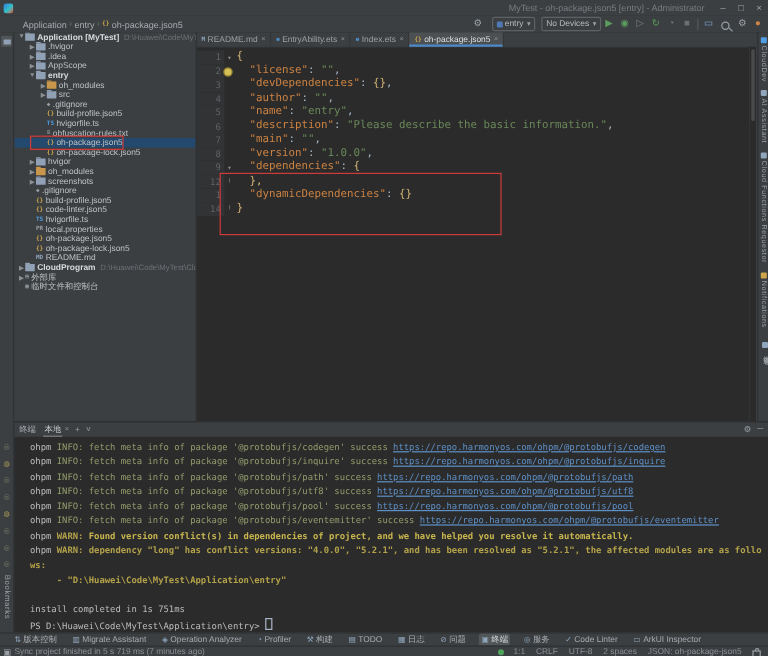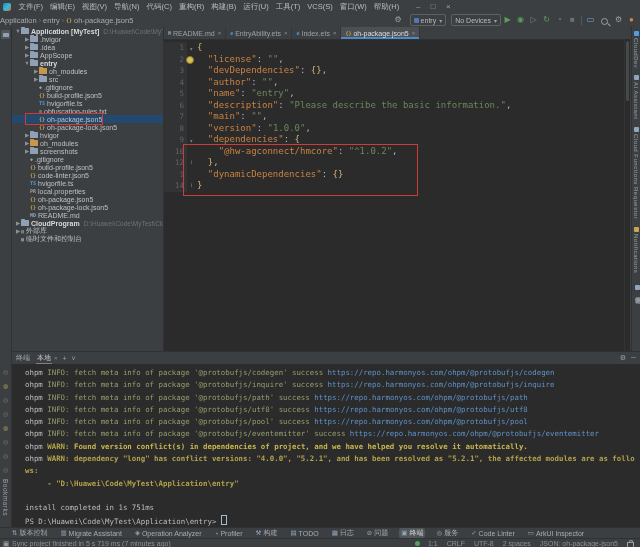--- a/index.html
+++ b/index.html
@@ -85,21 +85,21 @@
   
   #terminal{left:12px;top:351px;width:628px;height:176px;background:#2b2b2b;border-top:1px solid #2f3133;}
   #term-header{height:12px;background:#3c3f41;display:flex;align-items:center;padding:0 4px;font-size:7px;color:#a7abb0;}
   #term-tab{margin-left:6px;color:#c8cbce;border-bottom:1px solid #7d8084;padding:0 1px;}
   #term-tab-close{color:#8b9095;margin-left:2px;font-size:6px;}
   .thicon{margin-left:5px;color:#9aa0a6;}
   #term-header .right{margin-left:auto;display:flex;}
   #term-body{padding:3px 2px 0 13px;font-family:"DejaVu Sans Mono",monospace;font-size:7.4px;line-height:12.3px;
              white-space:pre-wrap;word-break:break-all;}
   .tg{color:#bcbcbc;} .ti{color:#939e6d;}
-  .tl{color:#5f91c8;}
+  .tl{color:#5f91c8;text-decoration:underline;}
   .tw{color:#b3a24a;font-weight:bold;} .twb{color:#c9b74e;font-weight:bold;}
   .cur{display:inline-block;width:4.5px;height:8px;border:1px solid #a9b7c6;vertical-align:-1px;}
 
   
   #bottom-bar{left:0;top:527px;width:640px;height:11px;background:#3c3f41;border-top:1px solid #2f3133;display:flex;align-items:center;padding-left:10px;box-sizing:border-box;}
   .bwin{display:flex;align-items:center;margin-right:9px;font-size:7px;color:#a7abb0;white-space:nowrap;padding:0 2px;height:10px;}
   .bwin.active{background:#515658;border-radius:2px;color:#d5d8da;}
   .bwin .bicon{margin-right:2px;font-size:6.5px;color:#8fa6bd;}
 
   
@@ -111,43 +111,30 @@
   .ic-lock{position:relative;width:5px;height:4px;border:1px solid #9aa0a6;margin:2px 6px 0 0;}
   .ic-lock::before{content:"";position:absolute;left:.5px;top:-3px;width:2.5px;height:2.5px;border:1px solid #9aa0a6;border-bottom:none;border-radius:2px 2px 0 0;}
 </style>
 </head>
 <body>
 
 <div id="app">
 
   <div id="titlebar" class="abs">
     <div id="logo"></div>
-    <div id="menubar" class="row">
-        <span class="menu-item">文件(F)</span>
-        <span class="menu-item">编辑(E)</span>
-        <span class="menu-item">视图(V)</span>
-        <span class="menu-item">导航(N)</span>
-        <span class="menu-item">代码(C)</span>
-        <span class="menu-item">重构(R)</span>
-        <span class="menu-item">构建(B)</span>
-        <span class="menu-item">运行(U)</span>
-        <span class="menu-item">工具(T)</span>
-        <span class="menu-item">VCS(S)</span>
-        <span class="menu-item">窗口(W)</span>
-        <span class="menu-item">帮助(H)</span>
-      </div>
+    <div id="win-title">MyTest - oh-package.json5 [entry] - Administrator</div>
     <div id="win-buttons" class="row" style="margin-left:8px;">
         <span class="winbtn">–</span>
         <span class="winbtn">□</span>
         <span class="winbtn">×</span>
       </div>
   </div>
 
   <div id="toolbar" class="abs">
-    <div id="breadcrumbs" class="row" style="padding-left:0;">
+    <div id="breadcrumbs" class="row" style="padding-left:19px;">
         <span class="crumb">Application</span>
         <span class="crumb-sep">›</span>
         <span class="crumb">entry</span>
         <span class="crumb-sep">›</span>
         <span class="ficon fi-json" style="margin-right: 2px;">{}</span>
         <span class="crumb">oh-package.json5</span>
       </div>
     <div style="margin-left:auto;" class="row">
       <span class="tbicon" style="color:#9aa0a6;">⚙</span>
       <div class="combo">
@@ -358,21 +345,20 @@
       <div id="code-annotation"></div>
     <div class="cline"><span class="gut">1<span class="foldm">▾</span></span><span class="ctext"><span class="br">{</span></span></div>
         <div class="cline"><span class="gut">2<span class="bulb"></span></span><span class="ctext"><span class="p">  </span><span class="k">"license"</span><span class="p">: </span><span class="s">""</span><span class="p">,</span></span></div>
         <div class="cline"><span class="gut">3</span><span class="ctext"><span class="p">  </span><span class="k">"devDependencies"</span><span class="p">: </span><span class="br">{}</span><span class="p">,</span></span></div>
         <div class="cline"><span class="gut">4</span><span class="ctext"><span class="p">  </span><span class="k">"author"</span><span class="p">: </span><span class="s">""</span><span class="p">,</span></span></div>
         <div class="cline"><span class="gut">5</span><span class="ctext"><span class="p">  </span><span class="k">"name"</span><span class="p">: </span><span class="s">"entry"</span><span class="p">,</span></span></div>
         <div class="cline"><span class="gut">6</span><span class="ctext"><span class="p">  </span><span class="k">"description"</span><span class="p">: </span><span class="s">"Please describe the basic information."</span><span class="p">,</span></span></div>
         <div class="cline"><span class="gut">7</span><span class="ctext"><span class="p">  </span><span class="k">"main"</span><span class="p">: </span><span class="s">""</span><span class="p">,</span></span></div>
         <div class="cline"><span class="gut">8</span><span class="ctext"><span class="p">  </span><span class="k">"version"</span><span class="p">: </span><span class="s">"1.0.0"</span><span class="p">,</span></span></div>
         <div class="cline"><span class="gut">9<span class="foldm">▾</span></span><span class="ctext"><span class="p">  </span><span class="k">"dependencies"</span><span class="p">: </span><span class="br">{</span></span></div>
-        <div class="cline"><span class="gut">10</span><span class="ctext"><span class="p">    </span><span class="k">"@hw-agconnect/hmcore"</span><span class="p">: </span><span class="s">"^1.0.2"</span><span class="p">,</span></span></div>
         <div class="cline"><span class="gut">12<span class="foldm">╵</span></span><span class="ctext"><span class="p">  </span><span class="br">},</span></span></div>
         <div class="cline"><span class="gut">1</span><span class="ctext"><span class="p">  </span><span class="k">"dynamicDependencies"</span><span class="p">: </span><span class="br">{}</span></span></div>
         <div class="cline"><span class="gut">14<span class="foldm">╵</span></span><span class="ctext"><span class="br">}</span></span></div>
       </div>
     <div id="editor-scroll">
         <div class="thumb"></div>
       </div>
   </div>
 
   <div id="right-stripe" class="abs">

